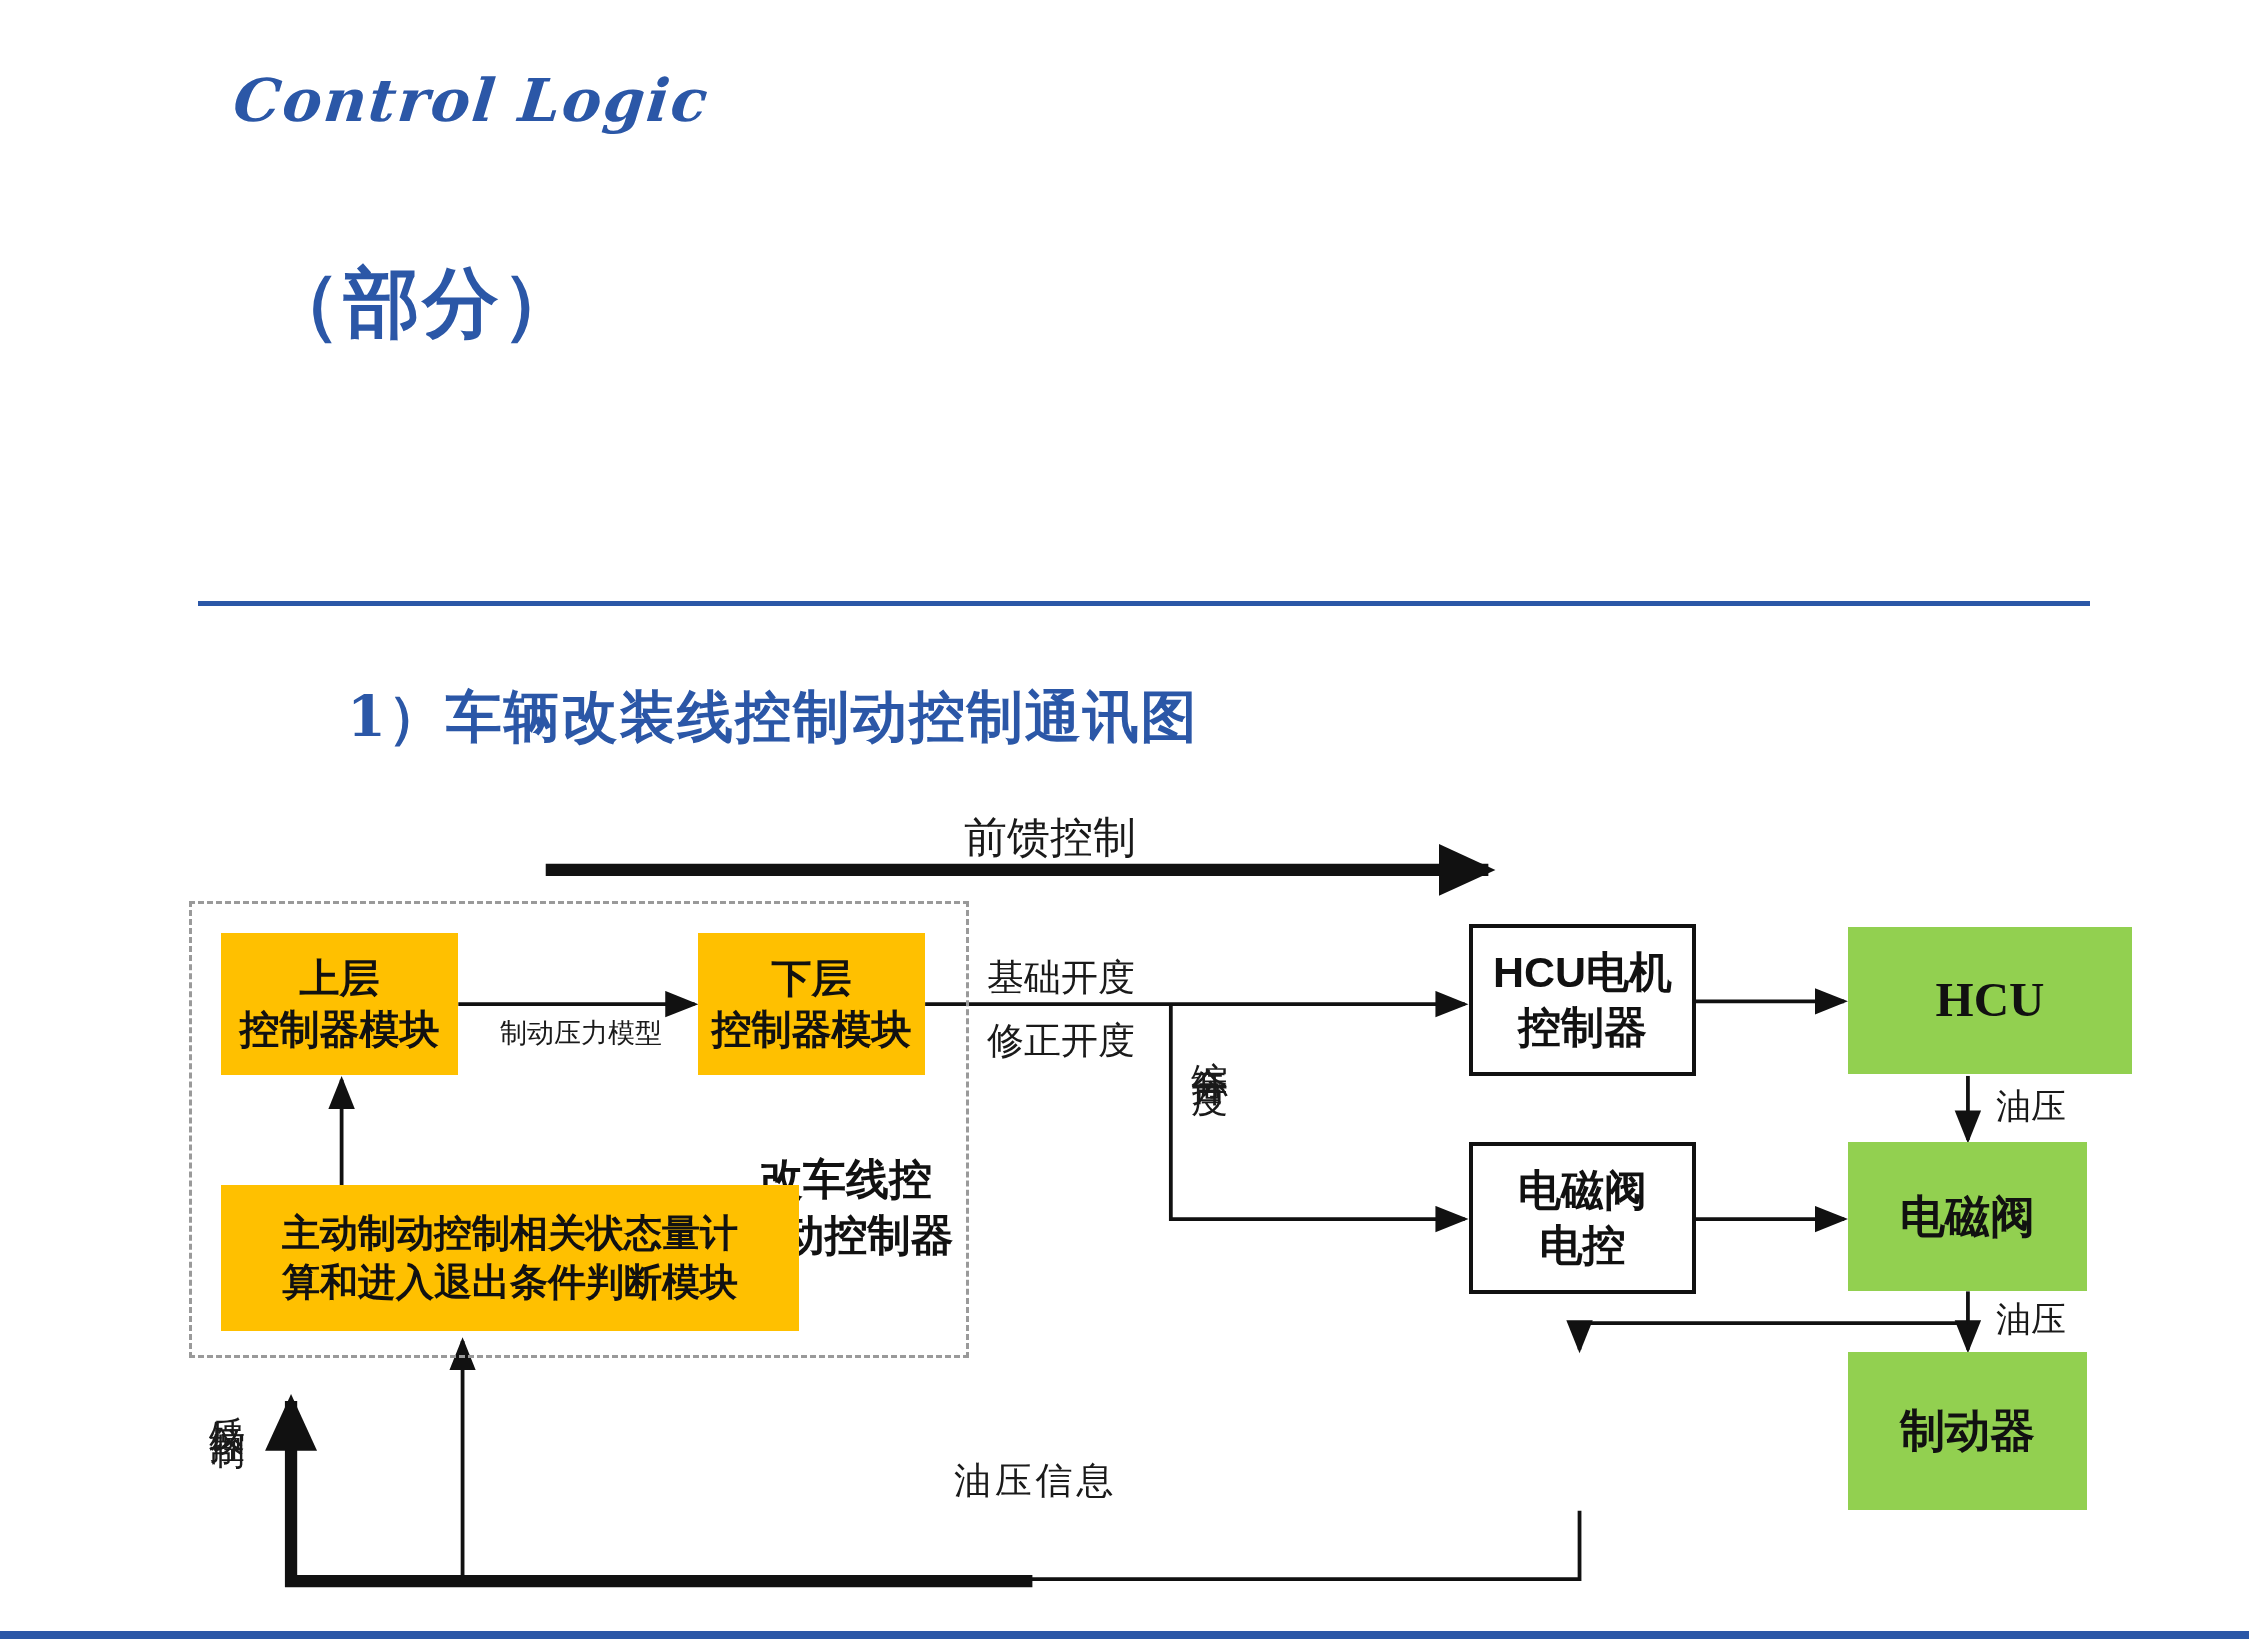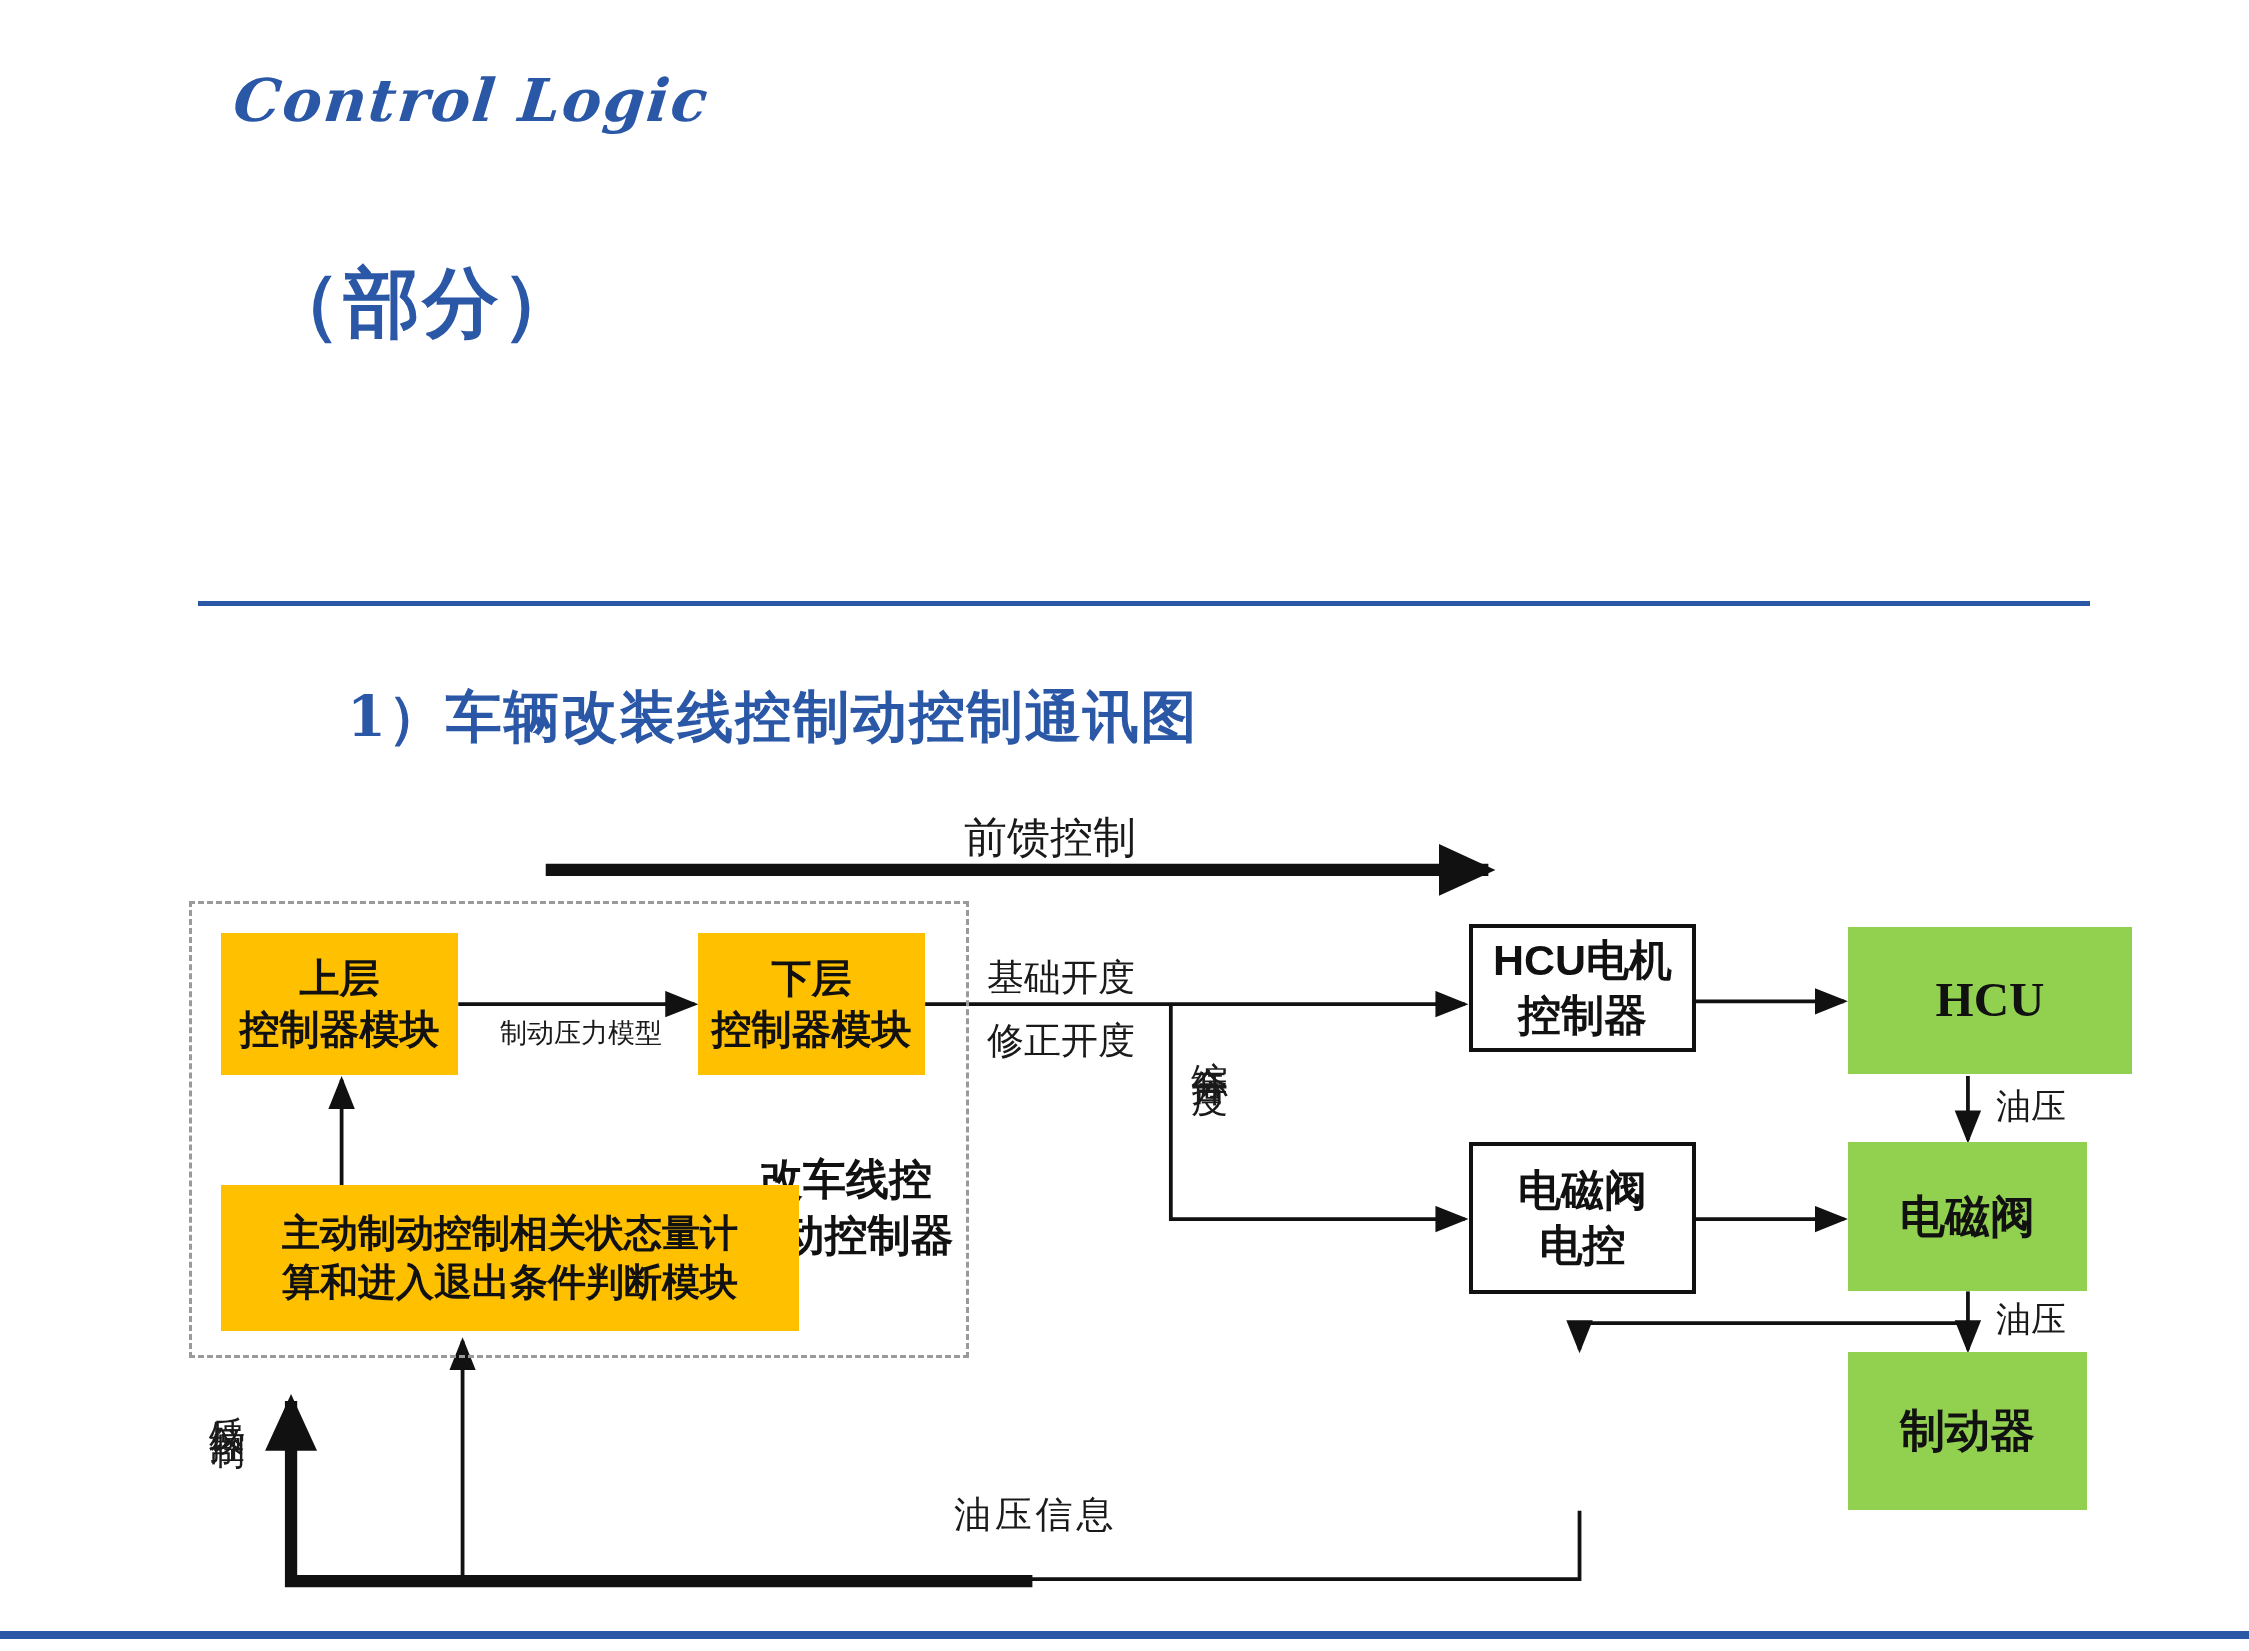--- a/index.html
+++ b/index.html
@@ -132,34 +132,34 @@
   <div class="group-label">改车线控
 制动控制器</div>
 
   <div class="node orange" style="left:221px;top:933px;width:237px;height:142px;">上层
 控制器模块</div>
   <div class="node orange" style="left:698px;top:933px;width:227px;height:142px;">下层
 控制器模块</div>
   <div class="node orange small" style="left:221px;top:1185px;width:578px;height:146px;">主动制动控制相关状态量计
 算和进入退出条件判断模块</div>
 
-  <div class="node white-box" style="left:1469px;top:924px;width:227px;height:128px;">HCU电机
+  <div class="node white-box" style="left:1469px;top:924px;width:227px;height:152px;">HCU电机
 控制器</div>
   <div class="node white-box" style="left:1469px;top:1142px;width:227px;height:152px;">电磁阀
 电控</div>
 
   <div class="node green serif" style="left:1848px;top:927px;width:284px;height:147px;">HCU</div>
   <div class="node green" style="left:1848px;top:1142px;width:239px;height:149px;">电磁阀</div>
   <div class="node green" style="left:1848px;top:1352px;width:239px;height:158px;">制动器</div>
 
   <div class="flow-label" style="left:964px;top:809px;font-size:43px;">前馈控制</div>
   <div class="flow-label" style="left:463px;top:1015px;width:236px;text-align:center;font-size:27px;">制动压力模型</div>
   <div class="flow-label" style="left:987px;top:953px;font-size:37px;">基础开度</div>
   <div class="flow-label" style="left:987px;top:1016px;font-size:37px;">修正开度</div>
   <div class="flow-label vertical" style="left:1184px;top:1032px;font-size:37px;">综合开度</div>
   <div class="flow-label" style="left:1996px;top:1083px;font-size:35px;">油压</div>
   <div class="flow-label" style="left:1996px;top:1296px;font-size:35px;">油压</div>
-  <div class="flow-label" style="left:954px;top:1490px;font-size:37px;letter-spacing:3.8px;text-align:center;">油压信息</div>
+  <div class="flow-label" style="left:954px;top:1456px;font-size:37px;letter-spacing:3.8px;text-align:center;">油压信息</div>
   <div class="flow-label vertical" style="left:202px;top:1387px;font-size:36px;">反馈控制</div>
 
   <div class="bottom-bar"></div>
 </div>
 
 
 </body></html>

